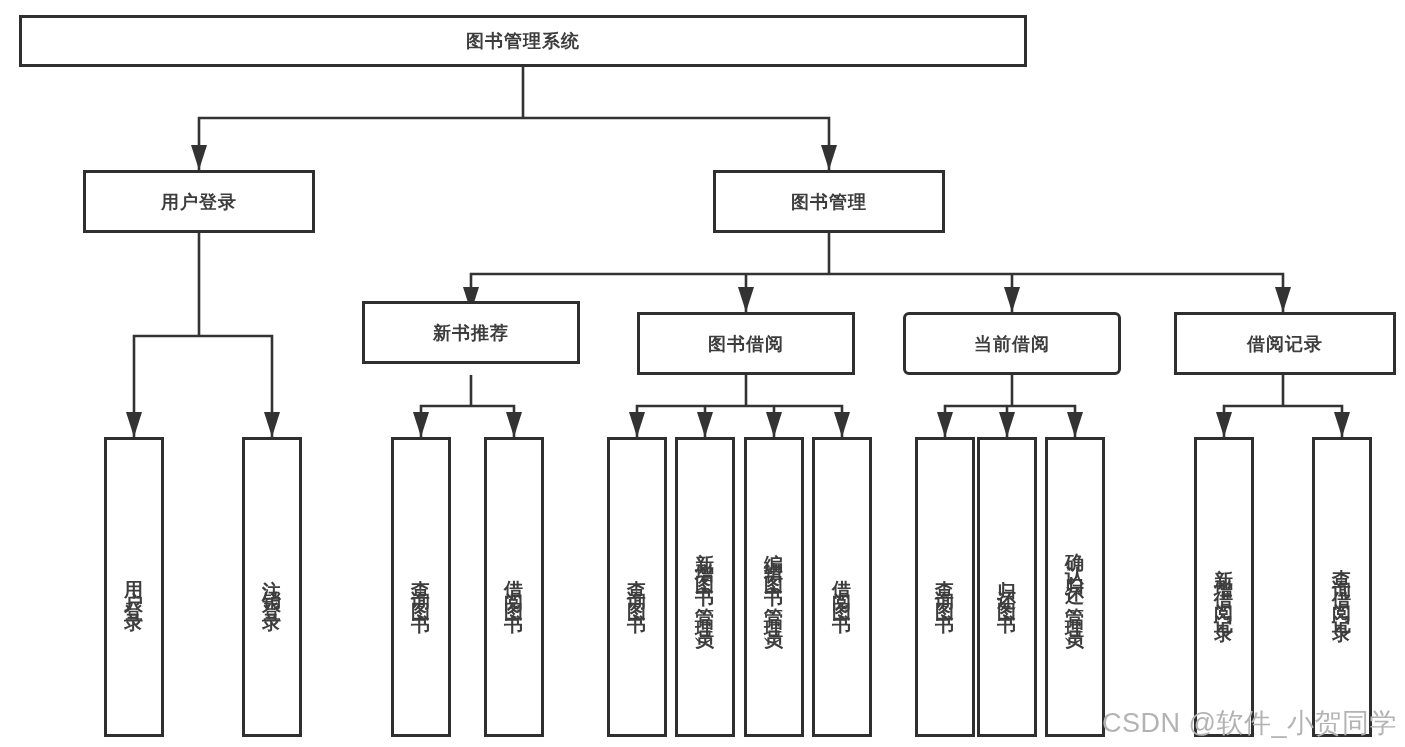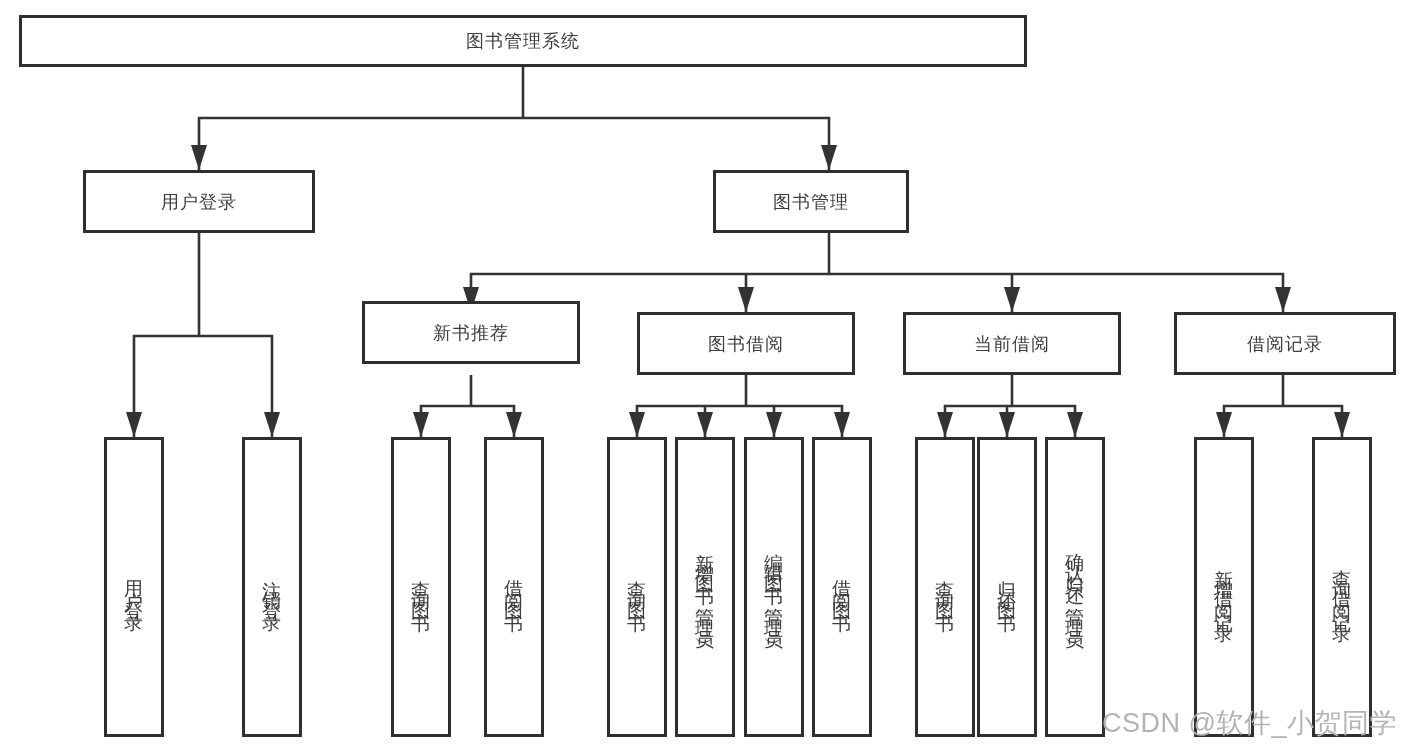--- a/index.html
+++ b/index.html
@@ -10,21 +10,21 @@
   #canvas{
     position:relative;width:1405px;height:747px;background:var(--background);
     font-family:"Liberation Sans",sans-serif;overflow:hidden;
   }
   #connectors{position:absolute;left:0;top:0;width:1405px;height:747px;}
   .box{
     position:absolute;box-sizing:border-box;border:3px solid var(--border);
     background:var(--background);display:flex;align-items:center;justify-content:center;
     color:var(--text);
   }
-  .box .lbl{font-size:18px;letter-spacing:1px;white-space:nowrap;}
+  .box .lbl{font-size:18px;letter-spacing:1px;white-space:nowrap;font-weight:bold;}
   .box--leaf .lbl{
     writing-mode:vertical-rl;text-orientation:mixed;
     font-size:19px;letter-spacing:11px;line-height:1;white-space:nowrap;
   }
   .watermark{
     position:absolute;right:8px;bottom:6px;z-index:5;
     font-size:27px;color:var(--watermark);letter-spacing:.5px;white-space:nowrap;
   }
   svg line,svg path{stroke:var(--line);stroke-width:2.6;fill:none;}
   svg polygon{fill:var(--line);stroke:none;}
@@ -84,31 +84,31 @@
     </g>
   </svg>
 
   <div class="box" style="left:19px;top:15px;width:1008px;height:52px;">
     <span class="lbl">图书管理系统</span>
   </div>
 
   <div class="box" style="left:83px;top:170px;width:232px;height:63px;">
     <span class="lbl">用户登录</span>
   </div>
-  <div class="box" style="left:713px;top:170px;width:196px;height:63px;">
+  <div class="box" style="left:713px;top:170px;width:232px;height:63px;">
     <span class="lbl">图书管理</span>
   </div>
 
   <div class="box" style="left:362px;top:301px;width:218px;height:63px;">
     <span class="lbl">新书推荐</span>
   </div>
   <div class="box" style="left:637px;top:312px;width:218px;height:63px;">
     <span class="lbl">图书借阅</span>
   </div>
-  <div class="box" style="left:903px;top:312px;width:218px;height:63px;">
+  <div class="box" style="left:903px;top:312px;width:218px;height:63px;border-radius:6px;">
     <span class="lbl">当前借阅</span>
   </div>
   <div class="box" style="left:1174px;top:312px;width:222px;height:63px;">
     <span class="lbl">借阅记录</span>
   </div>
 
   <div class="box box--leaf" style="left:104px;top:437px;width:60px;height:300px;">
     <span class="lbl">用户登录</span>
   </div>
   <div class="box box--leaf" style="left:242px;top:437px;width:60px;height:300px;">

